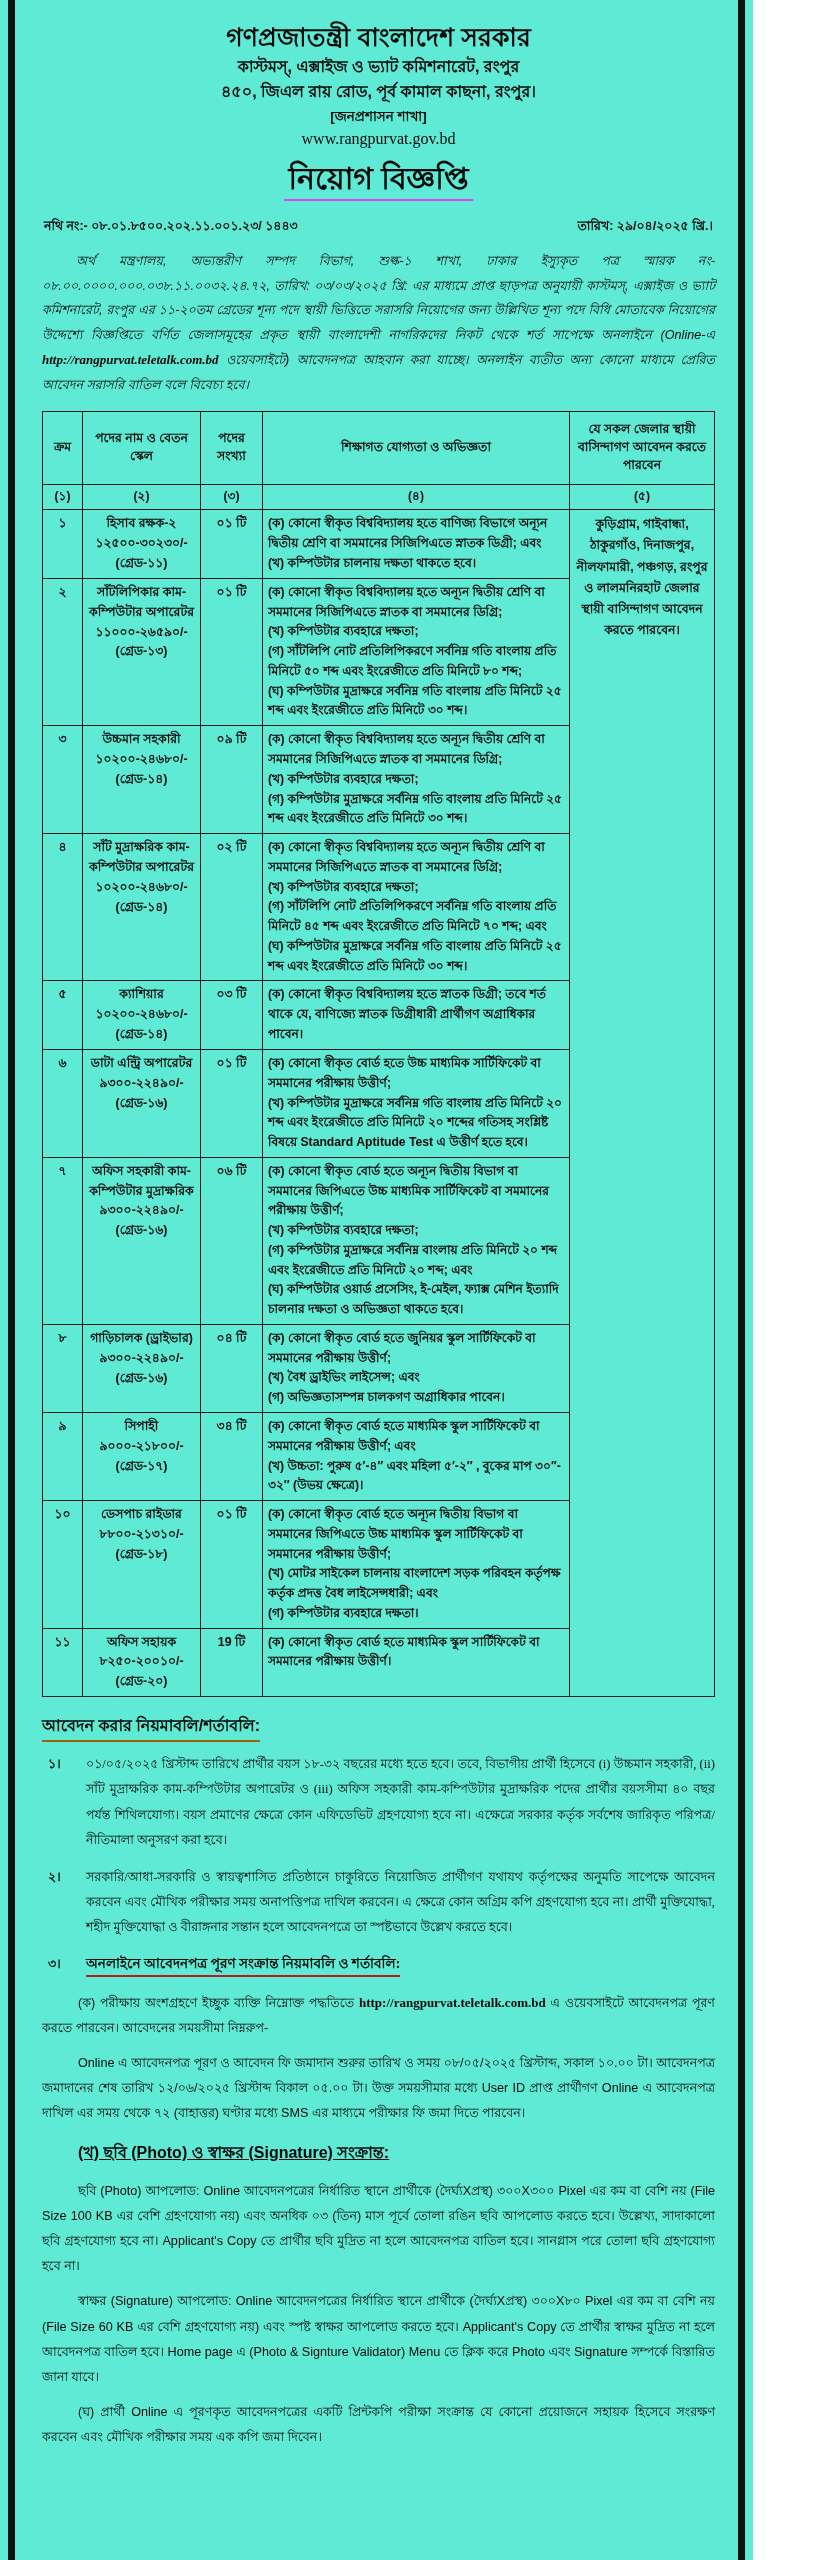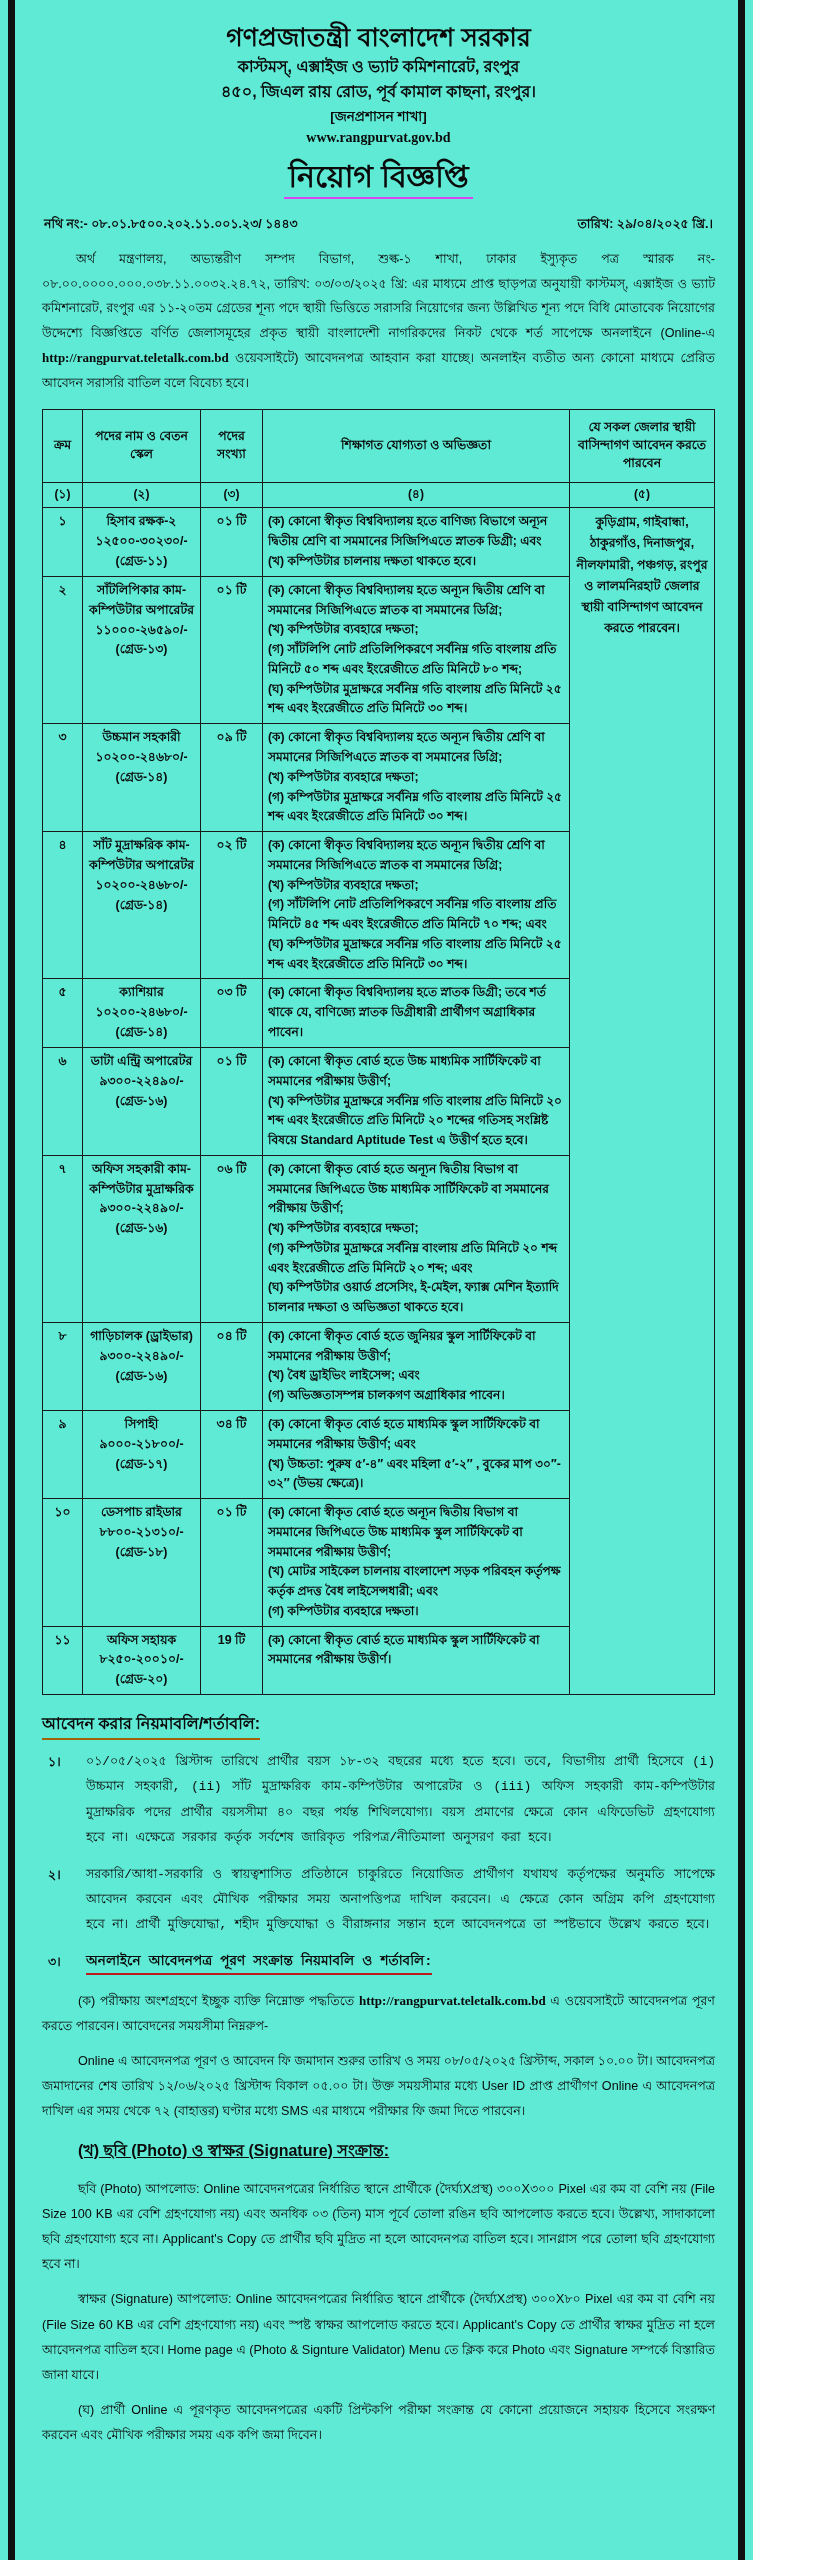--- a/index.html
+++ b/index.html
@@ -58,22 +58,22 @@
     margin: 2px 0;
   }
   .branch-line {
     font-family: "Liberation Sans", "DejaVu Sans", sans-serif;
     font-weight: 700;
     font-size: 13.5px;
     margin: 2px 0 1px;
   }
   .web-line {
     font-family: "Liberation Serif", "DejaVu Serif", serif;
-    font-weight: 700;
-    font-size: 14px;
+    font-weight: 400;
+    font-size: 16px;
     margin: 1px 0 6px;
   }
   .notice-title {
     font-family: "Liberation Sans", "DejaVu Sans", sans-serif;
     font-weight: 700;
     font-size: 30px;
     display: inline-block;
     padding: 2px 4px 3px;
     border-bottom: 2px solid #d946ef;
     margin: 6px 0 12px;
@@ -93,20 +93,21 @@
 
   
   .intro {
     font-family: "Liberation Sans", "DejaVu Sans", sans-serif;
     font-size: 12.6px;
     line-height: 1.95;
     text-align: justify;
     text-justify: inter-word;
     text-indent: 34px;
     margin: 0 0 14px;
+    font-style: italic;
   }
   .mono-url {
     font-family: "Liberation Serif", "DejaVu Serif", serif;
     font-weight: 700;
     font-size: 13px;
   }
 
   
   table.posts {
     width: 100%;
@@ -185,21 +186,21 @@
     flex: 0 0 44px;
     font-family: "Liberation Sans", "DejaVu Sans", sans-serif;
     font-weight: 700;
     font-size: 12.6px;
     line-height: 2.0;
     padding-left: 6px;
     box-sizing: border-box;
   }
   .cond-body {
     flex: 1 1 auto;
-    font-family: Liberation Mono, monospace;
+    font-family: Liberation Serif, serif;
     font-size: 12.6px;
     line-height: 2.0;
     text-align: justify;
     text-justify: inter-word;
   }
   .cond-body .sub-heading {
     font-weight: 700;
     font-size: 13.6px;
     border-bottom: 2px solid #b91c1c;
     display: inline-block;

